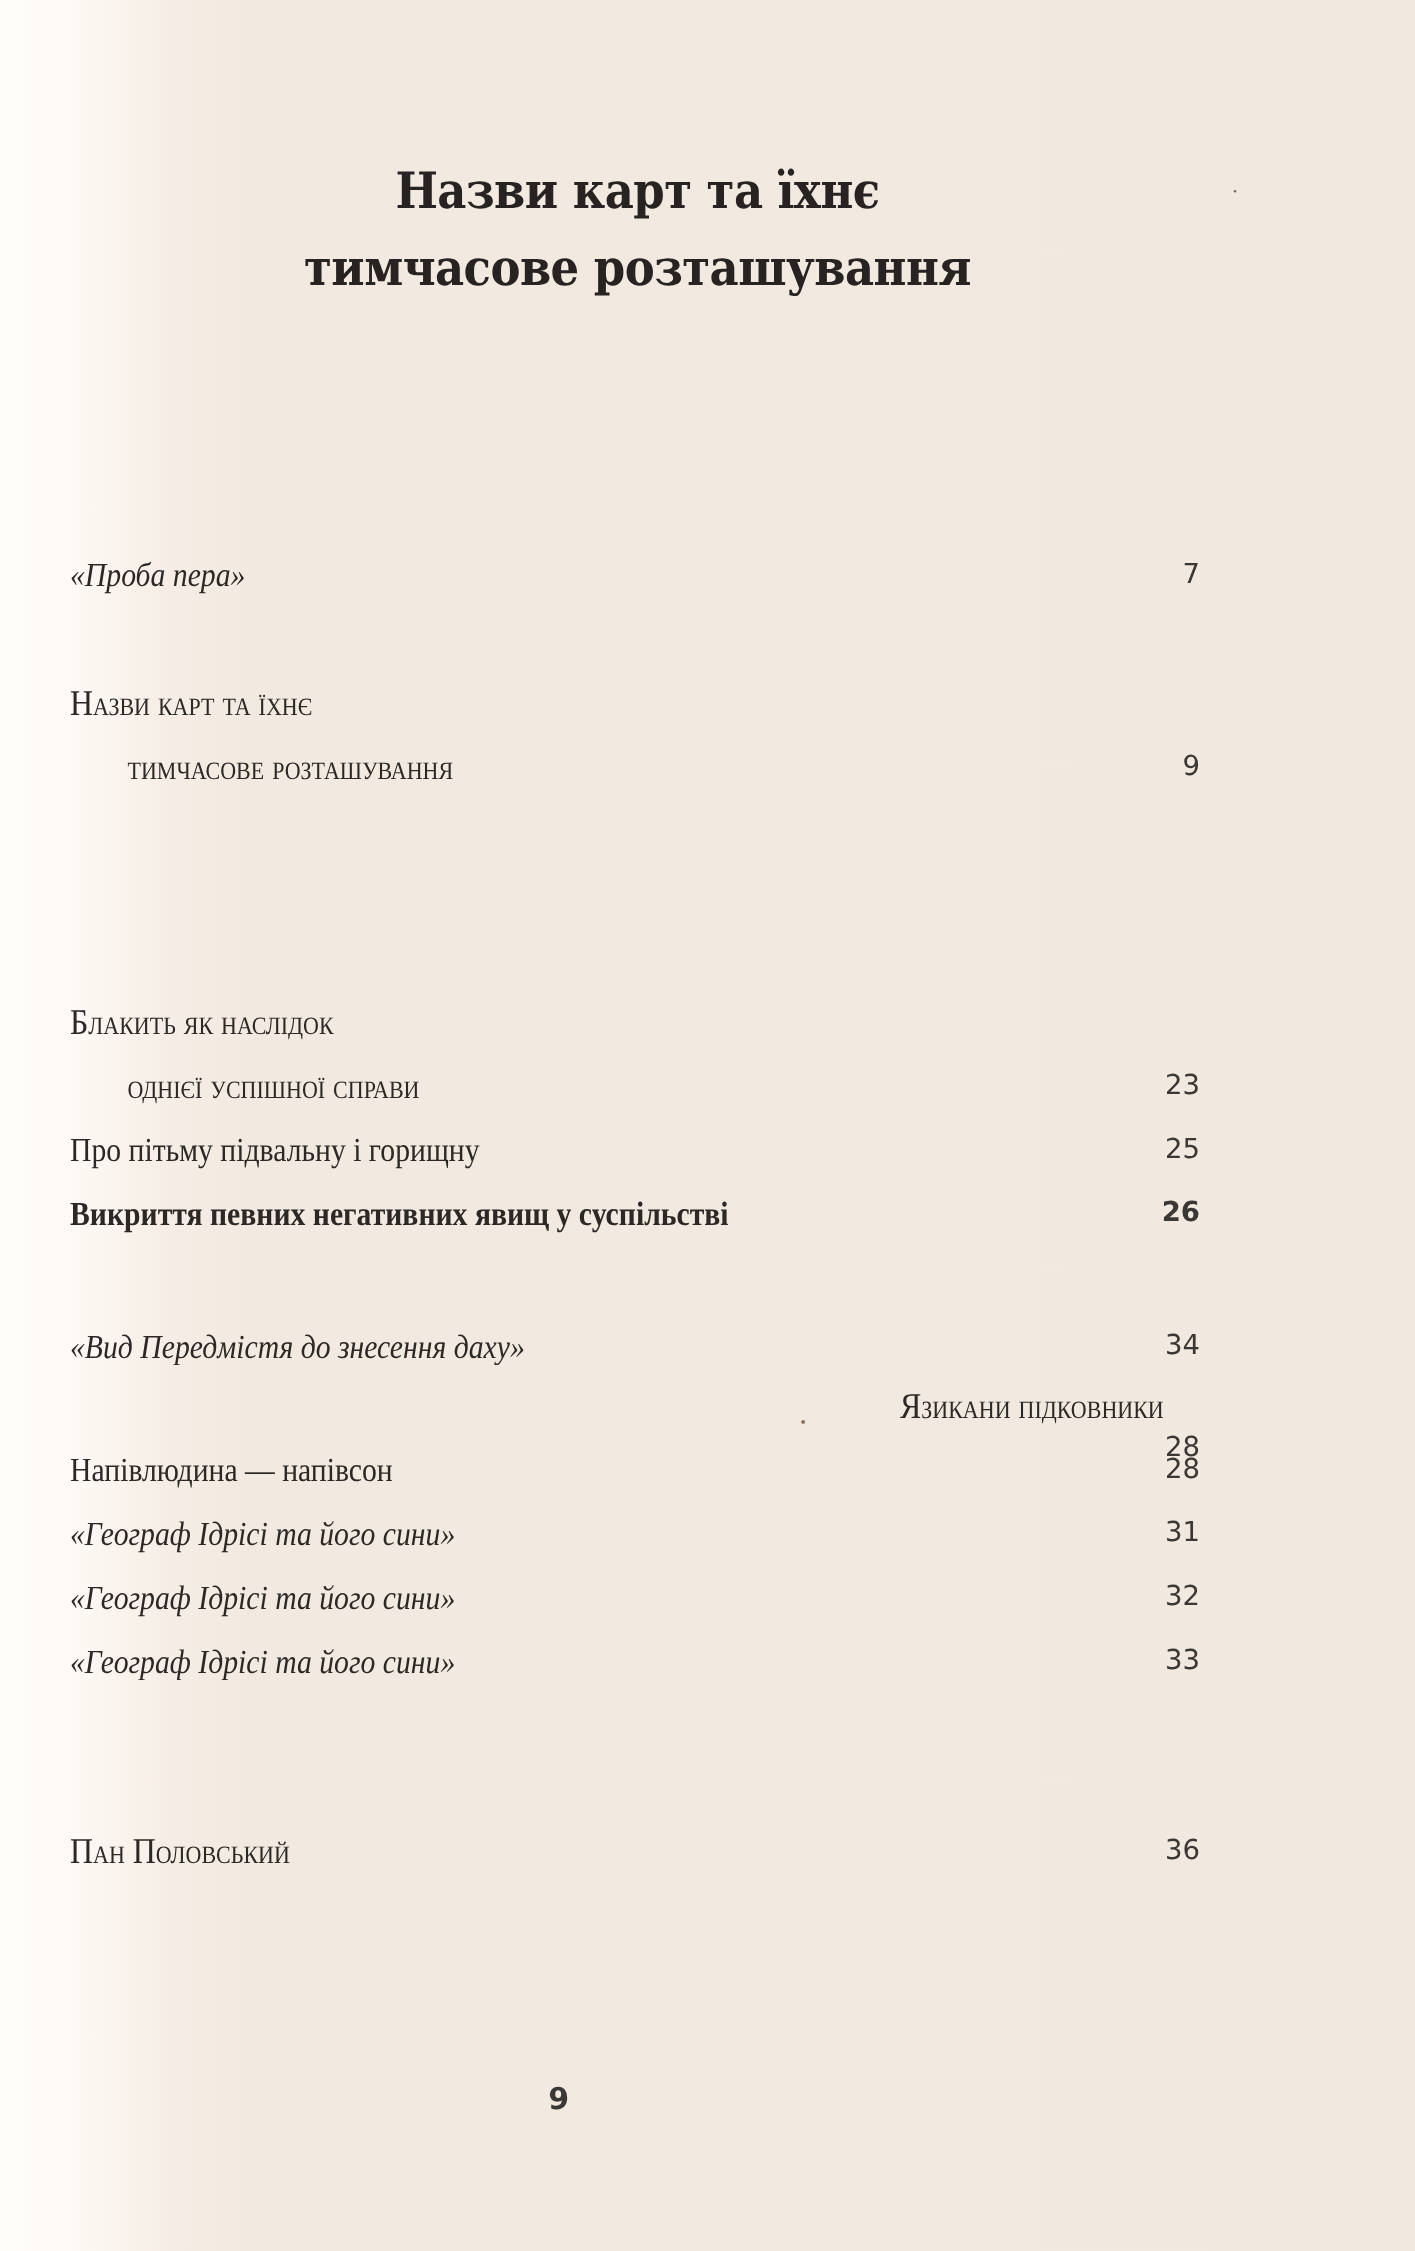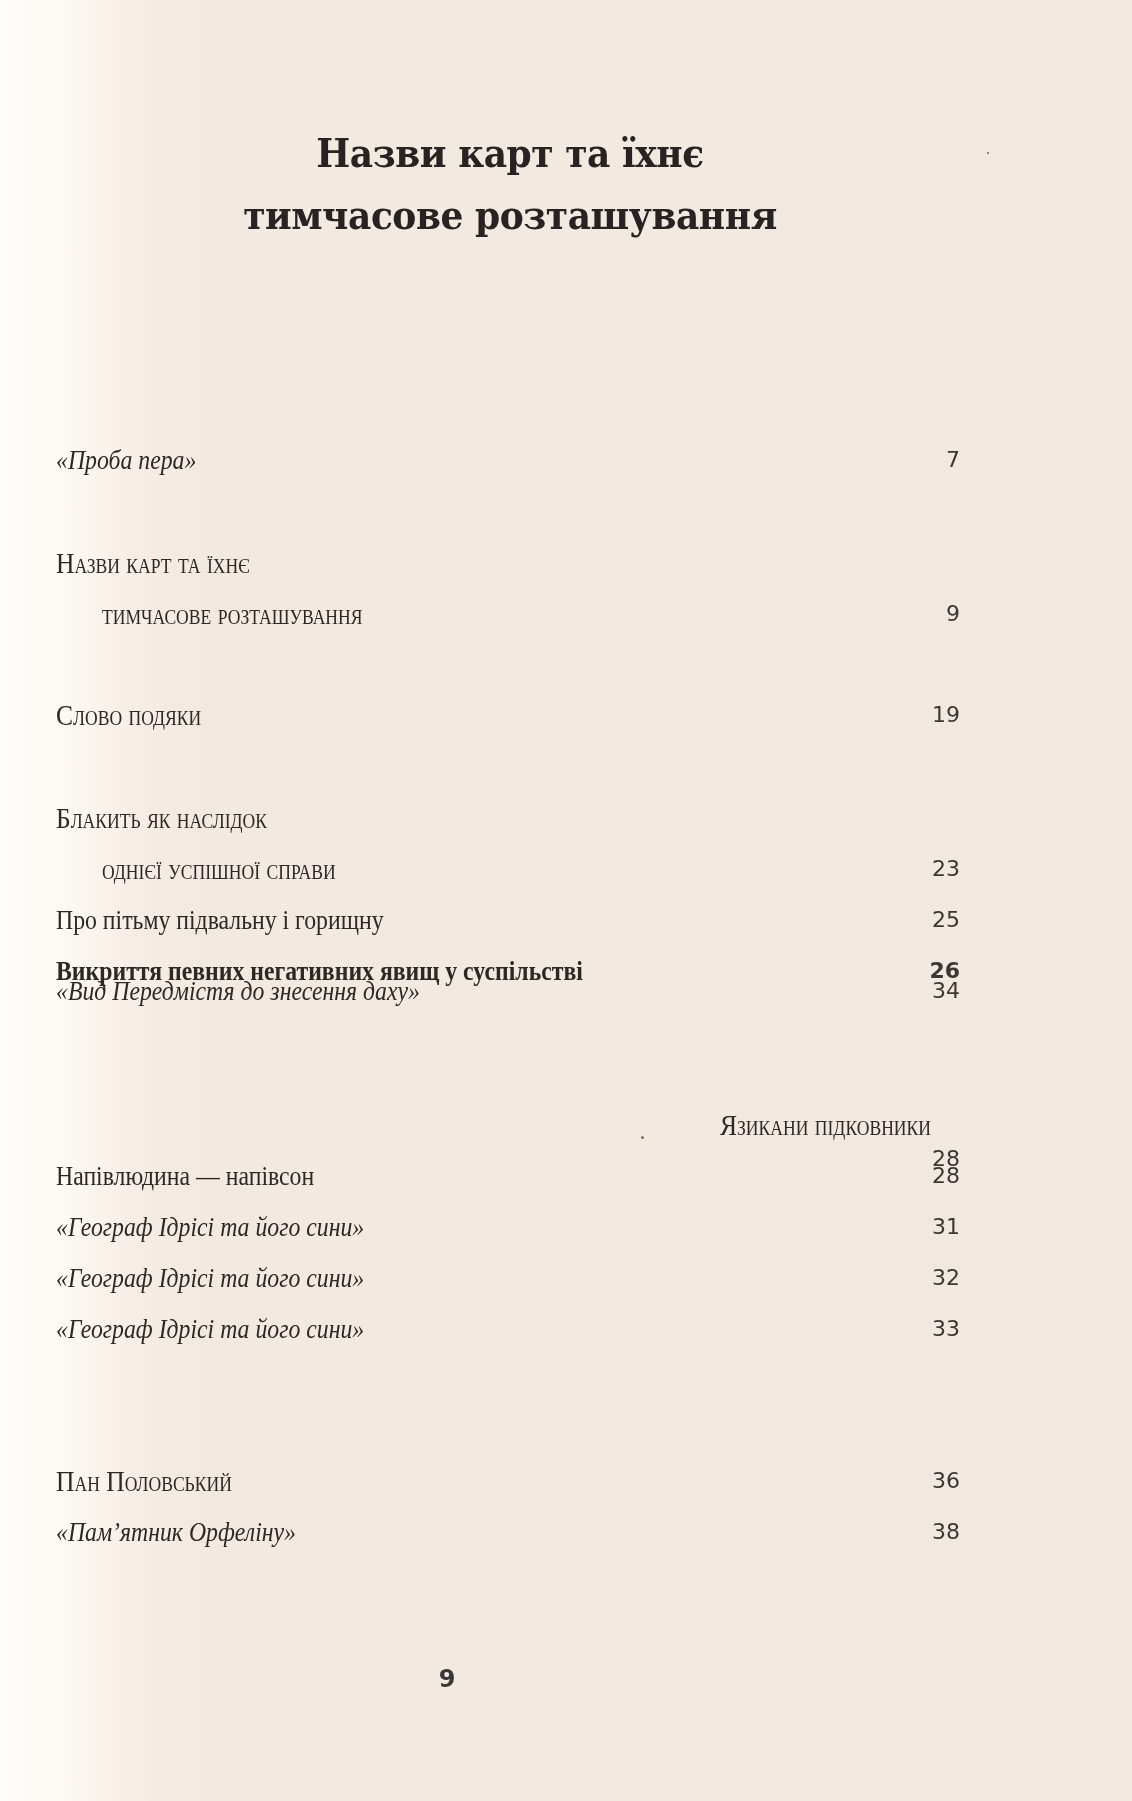--- a/index.html
+++ b/index.html
@@ -121,42 +121,38 @@
 
     <div class="entry" style="top:546px;">
       <span class="text smallcaps">Назви карт та їхнє</span>
       <span class="page"></span>
     </div>
     <div class="entry" style="top:597px;">
       <span class="text smallcaps indent">тимчасове розташування</span>
       <span class="page">9</span>
     </div>
 
-    <div class="entry" style="top:698px;">
-      <span class="text smallcaps">Слово подяки</span>
-      <span class="page">19</span>
-    </div>
 
     <div class="entry" style="top:801px;">
       <span class="text smallcaps">Блакить як наслідок</span>
       <span class="page"></span>
     </div>
     <div class="entry" style="top:852px;">
       <span class="text smallcaps indent">однієї успішної справи</span>
       <span class="page">23</span>
     </div>
     <div class="entry" style="top:903px;">
       <span class="text">Про пітьму підвальну і горищну</span>
       <span class="page">25</span>
     </div>
     <div class="entry" style="top:954px;font-weight:bold;">
       <span class="text">Викриття певних негативних явищ у суспільстві</span>
       <span class="page">26</span>
     </div>
-    <div class="entry" style="top:974px;">
+    <div class="entry" style="top:1060px;">
       <span class="text italic">«Вид Передмістя до знесення даху»</span>
       <span class="page">34</span>
     </div>
 
     <div class="entry" style="top:1108px;flex-direction:column;">
       <span class="text smallcaps">Язикани підковники</span>
       <span class="page">28</span>
     </div>
     <div class="entry" style="top:1159px;">
       <span class="text">Напівлюдина — напівсон</span>
@@ -172,24 +168,20 @@
     </div>
     <div class="entry" style="top:1312px;">
       <span class="text italic">«Географ Ідрісі та його сини»</span>
       <span class="page">33</span>
     </div>
 
     <div class="entry" style="top:1464px;">
       <span class="text smallcaps">Пан Половський</span>
       <span class="page">36</span>
     </div>
-    <div class="entry" style="top:1515px;">
-      <span class="text italic">«Пам’ятник Орфеліну»</span>
-      <span class="page">38</span>
-    </div>
 
   </div>
 
   <div class="page-number">9</div>
 
   <div class="speck" style="left:641px; top:1136px;"></div>
   <div class="speck" style="left:987px; top:152px; width:2px; height:2px; background:#6f6a66;"></div>
 </div>
 
 </body></html>

